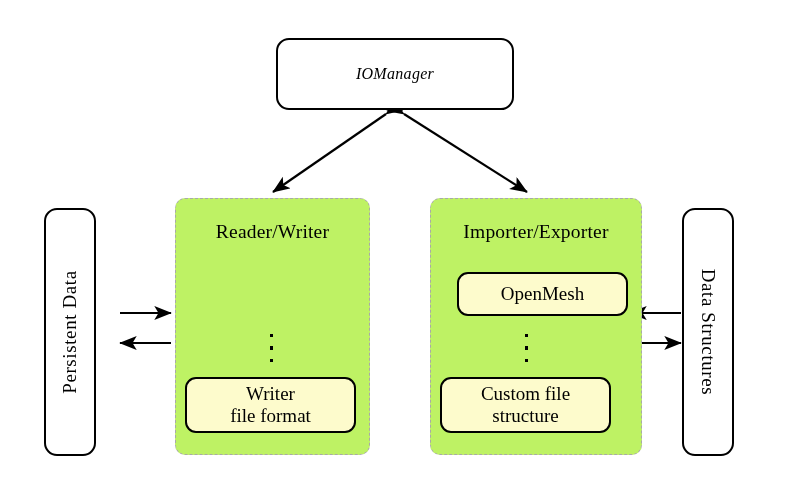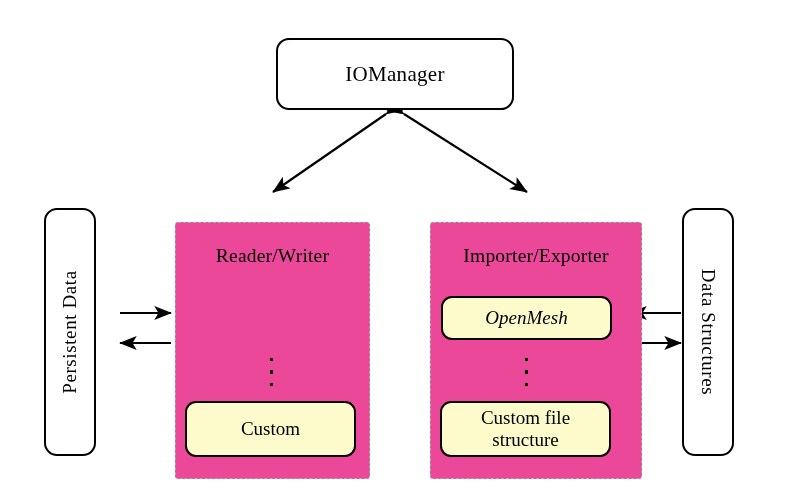--- a/index.html
+++ b/index.html
@@ -53,32 +53,32 @@
     position: absolute;
     box-sizing: border-box;
     background: #ffffff;
     border: 2.6px solid #000000;
     border-radius: 13px;
     display: flex;
     align-items: center;
     justify-content: center;
   }
   #io-manager .io-label {
-    font-size: 21px;
+    font-size: 16px;
     letter-spacing: 0.3px;
+    font-style: italic;
   }
 
   
   .group-panel {
     position: absolute;
     box-sizing: border-box;
-    background: #ec4899;
+    background: #bef264;
     border: 1.8px dashed #a9a9a9;
-    border-radius: 3px;
-    margin-top: 24px;
+    border-radius: 10px;
   }
   .group-title {
     position: absolute;
     left: 0;
     right: 0;
     text-align: center;
     font-size: 19.5px;
     letter-spacing: 0.2px;
     white-space: nowrap;
   }
@@ -158,29 +158,30 @@
     <div class="group-title" style="top:22px;">Reader/Writer</div>
 
 
     <div class="vdots" style="left:93px; top:135px; width:5px; height:28px;">
       <i></i>
         <i></i>
         <i></i>
     </div>
 
     <div class="item-box" style="left:9px; top:178px; width:171px; height:56px;">
-      <span class="line">Custom</span>
+      <span class="line">Writer</span>
+      <span class="line">file format</span>
     </div>
   </div>
 
   <div class="group-panel" style="left:430px; top:198px; width:212px; height:257px;">
 
     <div class="group-title" style="top:22px;">Importer/Exporter</div>
 
-    <div class="item-box" style="left:10px; top:73px; width:171px; height:44px;font-style:italic;">
+    <div class="item-box" style="left:26px; top:73px; width:171px; height:44px;">
       <span class="line">OpenMesh</span>
     </div>
 
     <div class="vdots" style="left:93px; top:135px; width:5px; height:28px;">
       <i></i>
         <i></i>
         <i></i>
     </div>
 
     <div class="item-box" style="left:9px; top:178px; width:171px; height:56px;">

